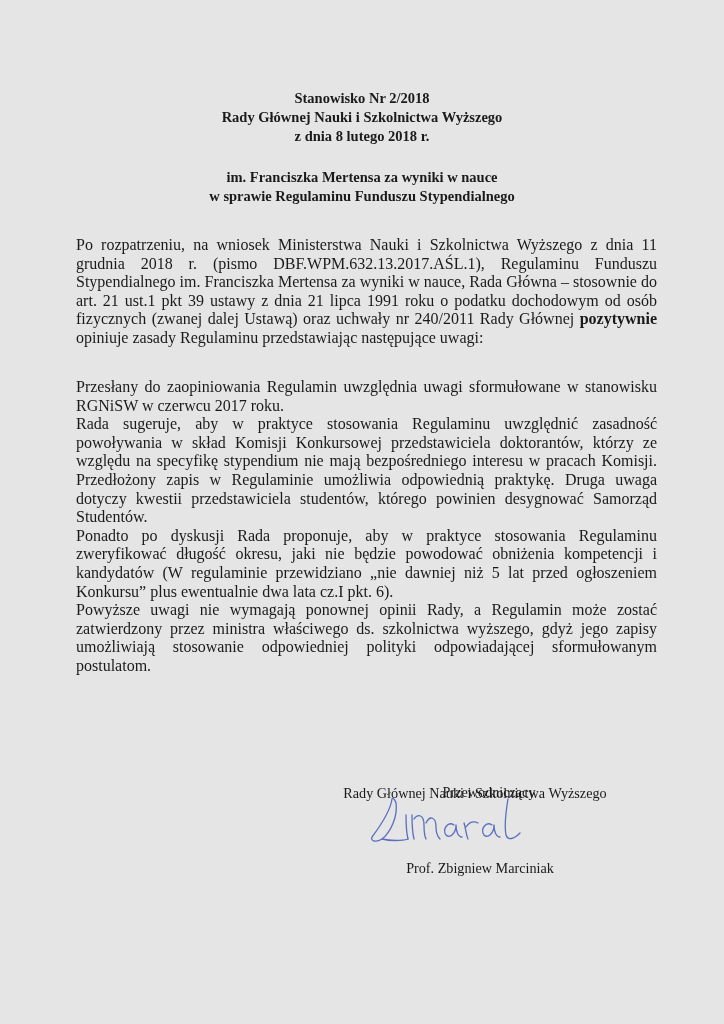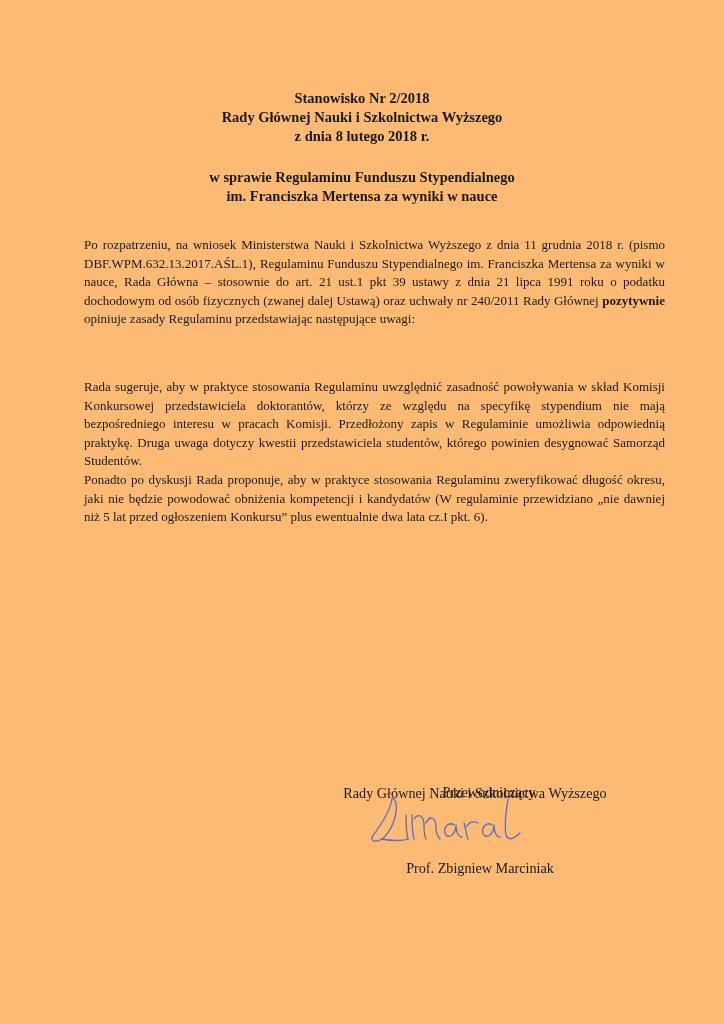--- a/index.html
+++ b/index.html
@@ -12,43 +12,42 @@
       height: 1024px;
       position: relative;
       overflow: hidden;
       font-family: "Liberation Serif", "DejaVu Serif", serif;
       color: #1a1a1a;
     }
     .page {
       position: absolute;
       left: 0; top: 0;
       width: 724px; height: 1024px;
-      background: #fdba74;
+      background: #e5e5e5;
     }
     .heading {
       position: absolute;
       left: 0;
       width: 724px;
       text-align: center;
       font-weight: bold;
       font-size: 14.5px;
       line-height: 19px;
     }
     .heading-block-1 { top: 89px; }
     .heading-block-2 { top: 168px; }
     .heading div { white-space: nowrap; }
 
     .body-text {
       position: absolute;
       left: 76px;
       width: 581px;
-      font-size: 13px;
+      font-size: 16px;
       line-height: 18.6px;
       text-align: justify;
-      margin-left: 8px;
     }
     .body-text p {
       margin: 0;
     }
     .para-1 { top: 236px; }
     .para-2 { top: 378px; }
     .para-closing { top: 669px; }
     .bold { font-weight: bold; }
 
     .signature-block {
@@ -76,31 +75,33 @@
 
 <div class="page">
 
   <div class="heading heading-block-1">
     <div>Stanowisko Nr  2/2018</div>
     <div>Rady Głównej Nauki i Szkolnictwa Wyższego</div>
     <div>z dnia 8 lutego 2018 r.</div>
   </div>
 
   <div class="heading heading-block-2">
+    <div>im. Franciszka Mertensa za wyniki w nauce</div>
     <div>w sprawie Regulaminu Funduszu Stypendialnego</div>
-    <div>im. Franciszka Mertensa za wyniki w nauce</div>
   </div>
 
   <div class="body-text para-1">
     <p><span>Po rozpatrzeniu, na wniosek Ministerstwa Nauki i Szkolnictwa Wyższego z dnia 11 grudnia 2018 r. (pismo DBF.WPM.632.13.2017.AŚL.1), Regulaminu Funduszu Stypendialnego im. Franciszka Mertensa za wyniki w nauce, Rada Główna – stosownie do art. 21 ust.1 pkt 39 ustawy z dnia 21 lipca 1991 roku o podatku dochodowym od osób fizycznych (zwanej dalej Ustawą) oraz uchwały nr 240/2011 Rady Głównej </span><span class="bold">pozytywnie</span><span> opiniuje zasady Regulaminu przedstawiając następujące uwagi:</span></p>
   </div>
 
   <div class="body-text para-2">
+    <p>Przesłany do zaopiniowania Regulamin uwzględnia uwagi sformułowane w stanowisku RGNiSW w czerwcu 2017 roku.</p>
     <p>Rada sugeruje, aby w praktyce stosowania Regulaminu uwzględnić zasadność powoływania w skład Komisji Konkursowej przedstawiciela doktorantów, którzy ze względu na specyfikę stypendium nie mają bezpośredniego interesu w pracach Komisji. Przedłożony zapis w Regulaminie umożliwia odpowiednią praktykę. Druga uwaga dotyczy kwestii przedstawiciela studentów, którego powinien desygnować Samorząd Studentów.</p>
     <p>Ponadto po dyskusji Rada proponuje, aby w praktyce stosowania Regulaminu zweryfikować długość okresu, jaki nie będzie powodować obniżenia kompetencji i kandydatów (W regulaminie przewidziano „nie dawniej niż 5 lat przed ogłoszeniem Konkursu” plus ewentualnie dwa lata cz.I pkt. 6).</p>
+    <p>Powyższe uwagi nie wymagają ponownej opinii Rady, a Regulamin może zostać zatwierdzony przez ministra właściwego ds. szkolnictwa wyższego, gdyż jego zapisy umożliwiają stosowanie odpowiedniej polityki odpowiadającej sformułowanym postulatom.</p>
   </div>
 
 
   <div class="signature-block">
     <div class="sig-title-1">Przewodniczący</div>
     <div class="sig-title-2">Rady Głównej Nauki i Szkolnictwa Wyższego</div>
     <svg class="signature-svg" viewBox="0 0 160 52" xmlns="http://www.w3.org/2000/svg">
       <g fill="none" stroke="#5a6fc0" stroke-width="1.3" stroke-linecap="round" stroke-linejoin="round">
         <path d="M24 4 C 22 18, 10 34, 4 42 C 2 46, 8 48, 14 44 C 22 38, 30 22, 28 8 C 27 4, 24 2, 24 4 Z"></path>
         <path d="M14 44 C 22 46, 34 46, 40 44"></path>

